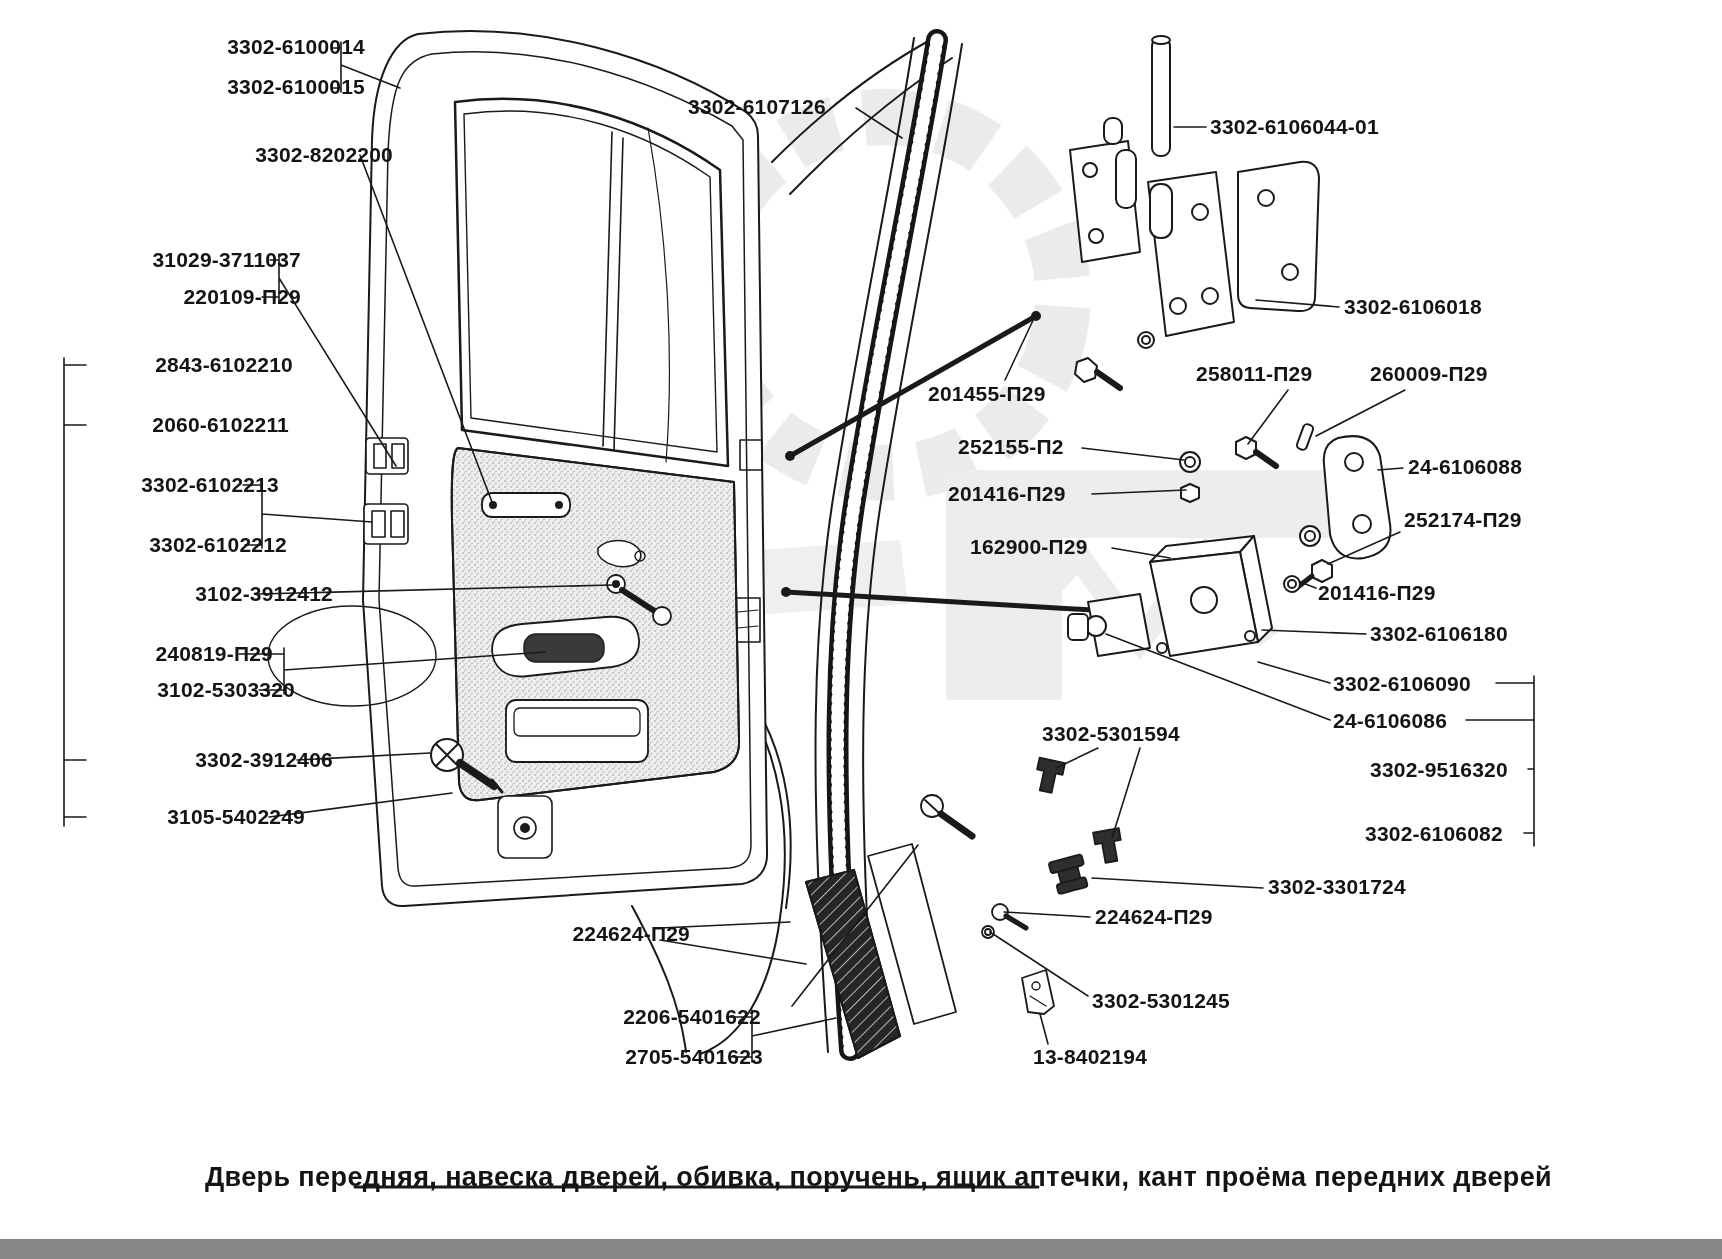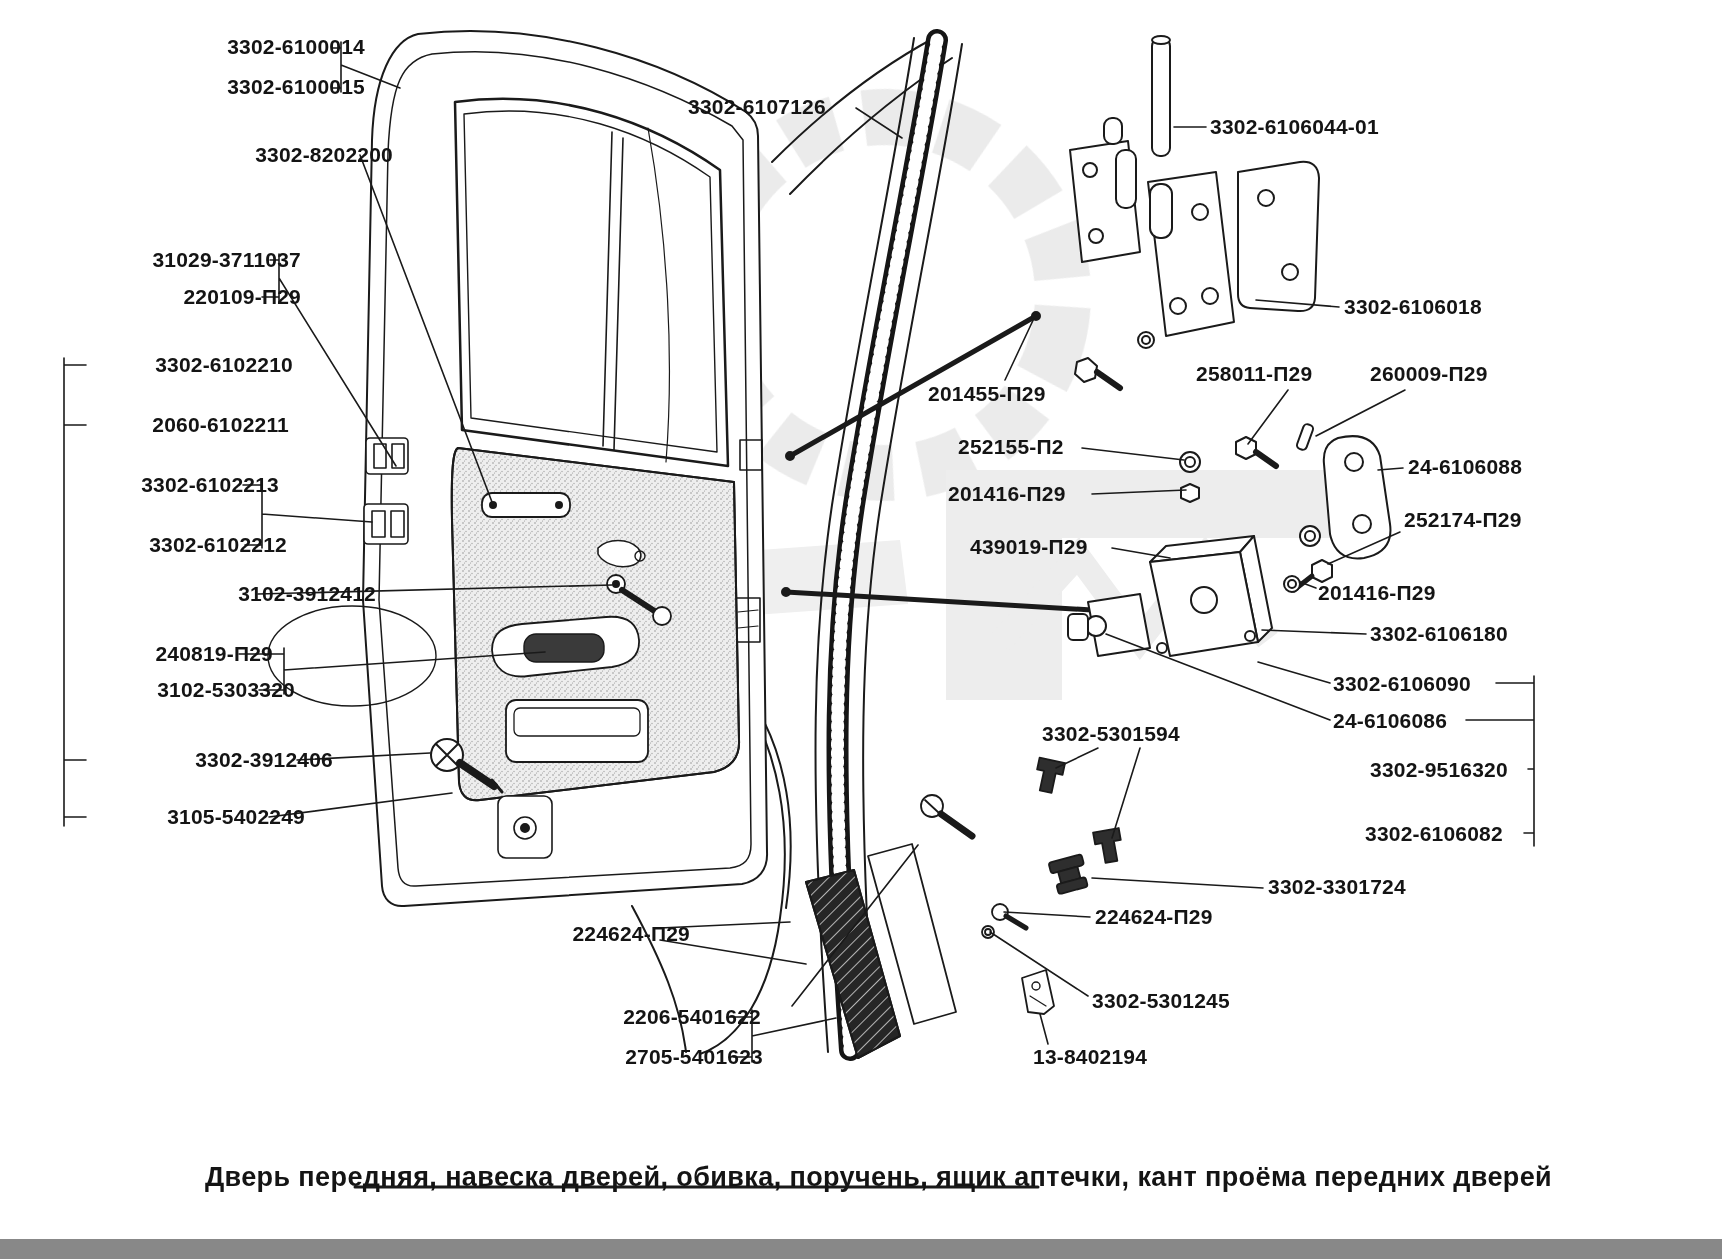--- a/index.html
+++ b/index.html
@@ -257,40 +257,40 @@
       <path d="M1048 1044 L1040 1014"></path>
       <line x1="355" y1="1187" x2="1038" y2="1187" stroke-width="3"></line>
     </g>
   </svg>
 
   <div class="lbl" style="right:1392px;top:33px">3302-6100014</div>
   <div class="lbl" style="right:1392px;top:73px">3302-6100015</div>
   <div class="lbl" style="right:1364px;top:141px">3302-8202200</div>
   <div class="lbl" style="right:1456px;top:246px">31029-3711037</div>
   <div class="lbl" style="right:1456px;top:283px">220109-П29</div>
-  <div class="lbl" style="right:1464px;top:351px">3302-6102210</div>
+  <div class="lbl" style="right:1464px;top:351px">2843-6102210</div>
   <div class="lbl" style="right:1468px;top:411px">2060-6102211</div>
   <div class="lbl" style="right:1478px;top:471px">3302-6102213</div>
   <div class="lbl" style="right:1470px;top:531px">3302-6102212</div>
-  <div class="lbl" style="right:1381px;top:580px">3102-3912412</div>
+  <div class="lbl" style="right:1424px;top:580px">3102-3912412</div>
   <div class="lbl" style="right:1484px;top:640px">240819-П29</div>
   <div class="lbl" style="right:1462px;top:676px">3102-5303320</div>
   <div class="lbl" style="right:1424px;top:746px">3302-3912406</div>
   <div class="lbl" style="right:1452px;top:803px">3105-5402249</div>
   <div class="lbl" style="left:688px;top:93px">3302-6107126</div>
   <div class="lbl" style="left:1210px;top:113px">3302-6106044-01</div>
   <div class="lbl" style="left:1344px;top:293px">3302-6106018</div>
   <div class="lbl" style="left:928px;top:380px">201455-П29</div>
   <div class="lbl" style="left:1196px;top:360px">258011-П29</div>
   <div class="lbl" style="left:1370px;top:360px">260009-П29</div>
   <div class="lbl" style="left:958px;top:433px">252155-П2</div>
   <div class="lbl" style="left:1408px;top:453px">24-6106088</div>
   <div class="lbl" style="left:948px;top:480px">201416-П29</div>
   <div class="lbl" style="left:1404px;top:506px">252174-П29</div>
-  <div class="lbl" style="left:970px;top:533px">439019-П29</div>
+  <div class="lbl" style="left:970px;top:533px">162900-П29</div>
   <div class="lbl" style="left:1318px;top:579px">201416-П29</div>
   <div class="lbl" style="left:1370px;top:620px">3302-6106180</div>
   <div class="lbl" style="left:1333px;top:670px">3302-6106090</div>
   <div class="lbl" style="left:1333px;top:707px">24-6106086</div>
   <div class="lbl" style="left:1042px;top:720px">3302-5301594</div>
   <div class="lbl" style="left:1370px;top:756px">3302-9516320</div>
   <div class="lbl" style="left:1365px;top:820px">3302-6106082</div>
   <div class="lbl" style="left:1268px;top:873px">3302-3301724</div>
   <div class="lbl" style="left:1095px;top:903px">224624-П29</div>
   <div class="lbl" style="right:1067px;top:920px">224624-П29</div>

